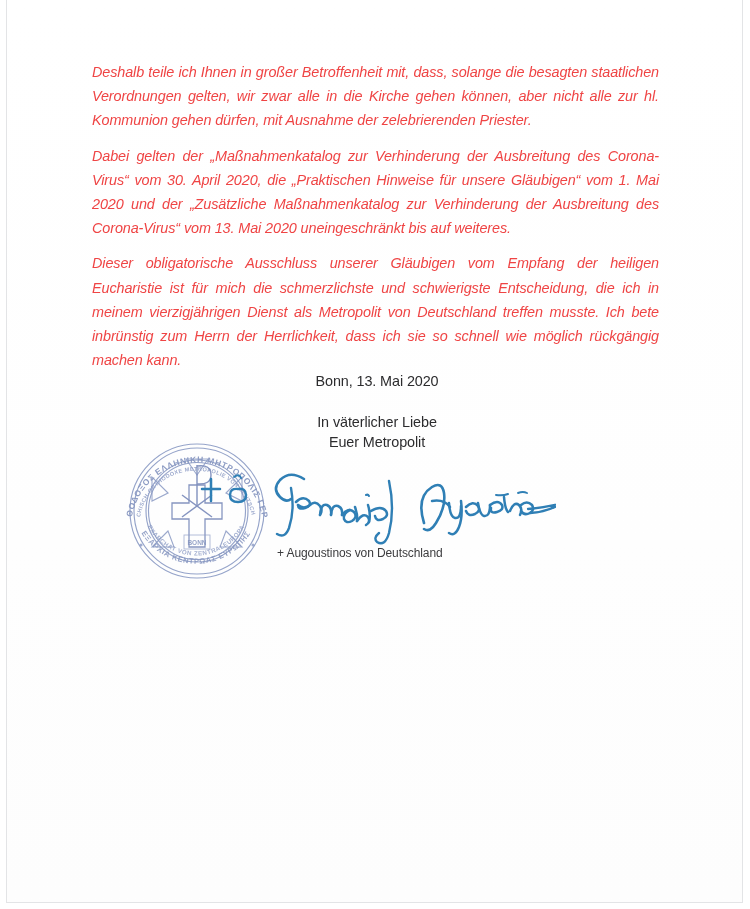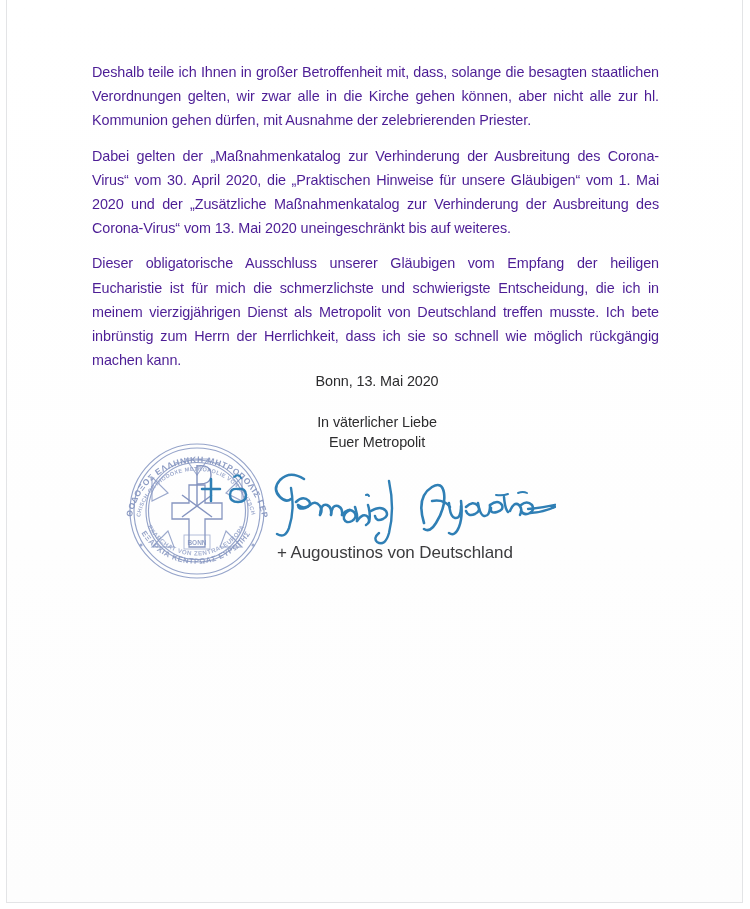--- a/index.html
+++ b/index.html
@@ -44,23 +44,24 @@
     left: 92px;
     top: 60px;
     width: 567px;
   }
   .para {
     margin: 0 0 11px 0;
     text-align: justify;
     text-justify: inter-word;
     font-size: 14.4px;
     line-height: 24.2px;
-    color: #4c1d95;
+    color: #ef4444;
     font-family: "Liberation Sans", sans-serif;
     letter-spacing: -0.1px;
+    font-style: italic;
     -webkit-font-smoothing: antialiased;
   }
   .para:last-child { margin-bottom: 16px; }
 
   
   .closing-line {
     position: absolute;
     left: 0;
     width: 750px;
     text-align: center;
@@ -70,21 +71,21 @@
     letter-spacing: -0.1px;
   }
   #date-line        { top: 371px; padding-left: 2px; }
   #valediction-line { top: 412px; padding-left: 2px; }
   #signer-title-line{ top: 432px; padding-left: 2px; }
 
   #signature-name {
     position: absolute;
     left: 277px;
     top: 543px;
-    font-size: 17px;
+    font-size: 12px;
     line-height: 20px;
     color: #3c3c3e;
     letter-spacing: -0.1px;
     white-space: nowrap;
   }
 
   
   #seal-stamp {
     position: absolute;
     left: 108px;

